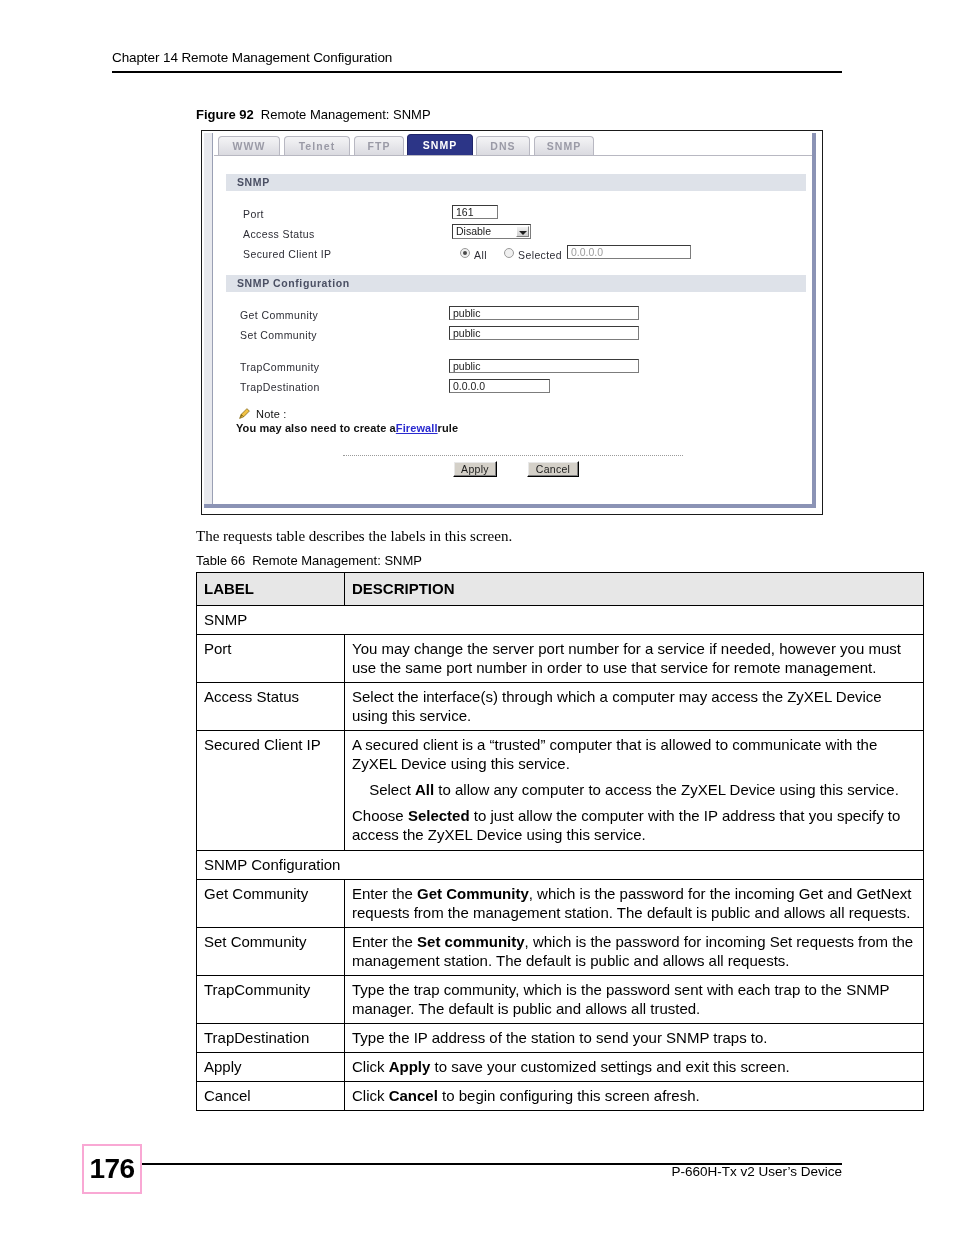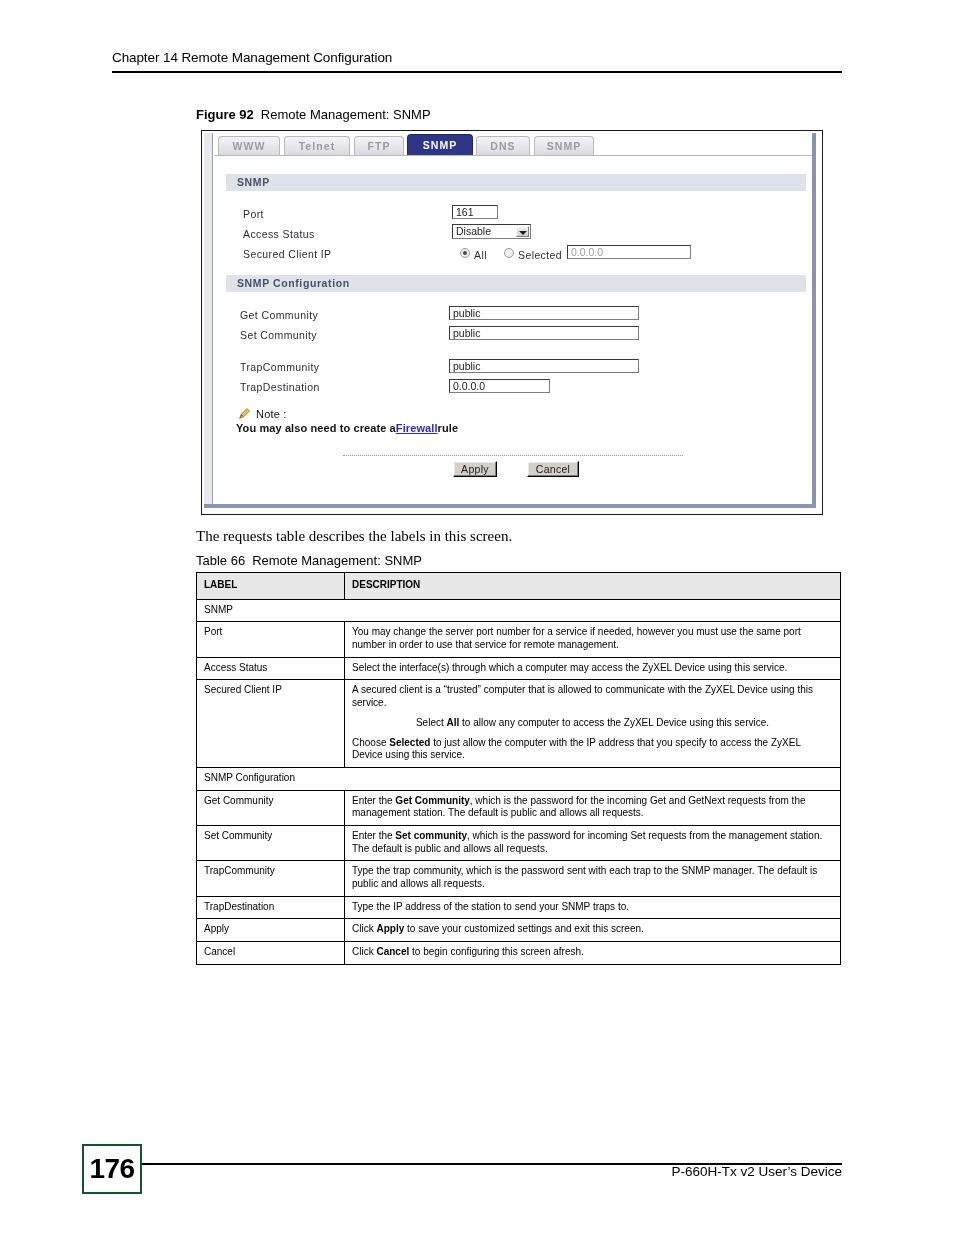--- a/index.html
+++ b/index.html
@@ -306,23 +306,23 @@
     top: 553px;
     font-size: 13px;
   }
   .tbl-caption .tbl-num { font-weight: normal; }
   .tbl-caption .tbl-title { margin-left: 7px; }
 
   table.desc {
     position: absolute;
     left: 196px;
     top: 572px;
-    width: 645px;
+    width: 728px;
     border-collapse: collapse;
-    font-size: 10px;
+    font-size: 15px;
     color: #000000;
   }
   table.desc th,
   table.desc td {
     border: 1px solid #000000;
     text-align: left;
     vertical-align: top;
     padding: 4px 7px 5px 7px;
     line-height: 1.27;
   }
@@ -335,21 +335,21 @@
   table.desc td.label-col { width: 133px; }
   table.desc b { font-weight: bold; }
 
   
   .pagenum-box {
     position: absolute;
     left: 82px;
     top: 1144px;
     width: 60px;
     height: 50px;
-    border: 2px solid #14532d;
+    border: 2px solid #f9a8d4;
     box-sizing: border-box;
     font-size: 28px;
     font-weight: bold;
     line-height: 46px;
     text-align: center;
     letter-spacing: -0.5px;
   }
   .footer-rule {
     position: absolute;
     left: 142px;
@@ -485,21 +485,21 @@
         </td>
       </tr>
       <tr>
         <td class="label-col">Set Community</td>
         <td>
           <div><span>Enter the </span><b>Set community</b><span>, which is the password for incoming Set requests from the management station. The default is public and allows all requests.</span></div>
         </td>
       </tr>
       <tr>
         <td class="label-col">TrapCommunity</td>
-        <td>Type the trap community, which is the password sent with each trap to the SNMP manager. The default is public and allows all requests.</td>
+        <td>Type the trap community, which is the password sent with each trap to the SNMP manager. The default is public and allows all trusted.</td>
       </tr>
       <tr>
         <td class="label-col">TrapDestination</td>
         <td>Type the IP address of the station to send your SNMP traps to.</td>
       </tr>
       <tr>
         <td class="label-col">Apply</td>
         <td>
           <div><span>Click </span><b>Apply</b><span> to save your customized settings and exit this screen.</span></div>
         </td>

